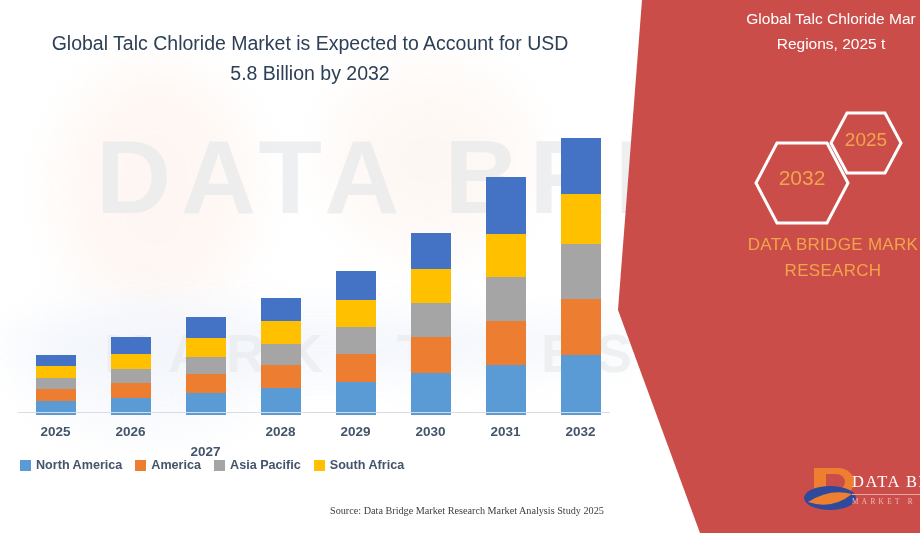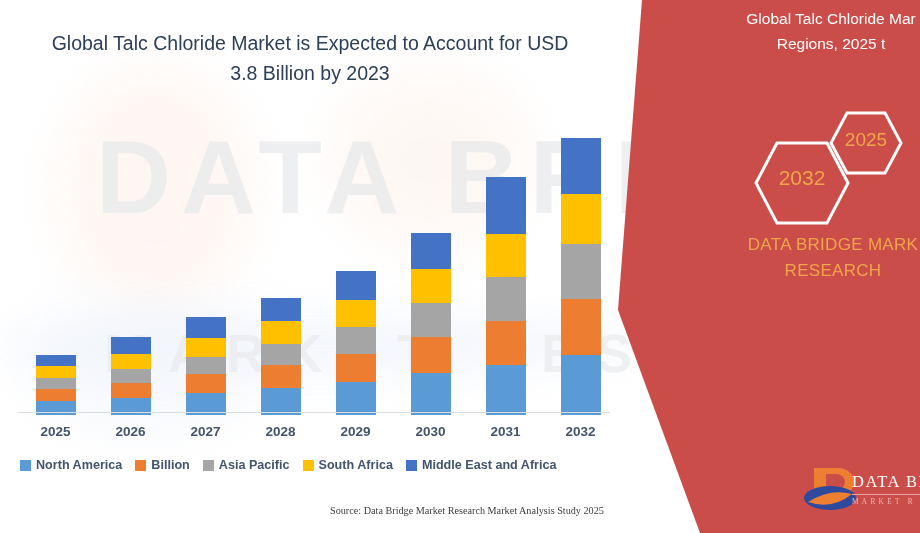--- a/index.html
+++ b/index.html
@@ -113,21 +113,21 @@
 <div id="canvas">
 
   <div class="blob blob-peach"></div>
   <div class="blob blob-peach2"></div>
   <div class="blob blob-blue"></div>
   <div class="blob blob-band"></div>
 
   <div class="wm wm-1">DATA BRIDGE</div>
   <div class="wm wm-2">MARKET RESEARCH</div>
 
-  <div class="title">Global Talc Chloride Market is Expected to Account for USD 3.8 Billion by 2023</div>
+  <div class="title">Global Talc Chloride Market is Expected to Account for USD 5.8 Billion by 2032</div>
 
   <div id="chart">
       <div class="bar" style="left: 17.5px;">
         <span class="seg" style="height: 11.0733px; background: rgb(68, 114, 196);"></span>
         <span class="seg" style="height: 12.08px; background: rgb(255, 192, 0);"></span>
         <span class="seg" style="height: 11.0733px; background: rgb(165, 165, 165);"></span>
         <span class="seg" style="height: 12.08px; background: rgb(237, 125, 49);"></span>
         <span class="seg" style="height: 14.0933px; background: rgb(91, 155, 213);"></span>
       </div>
       <div class="bar" style="left: 92.5px;">
@@ -177,48 +177,44 @@
         <span class="seg" style="height: 50.3333px; background: rgb(255, 192, 0);"></span>
         <span class="seg" style="height: 55.3667px; background: rgb(165, 165, 165);"></span>
         <span class="seg" style="height: 55.3667px; background: rgb(237, 125, 49);"></span>
         <span class="seg" style="height: 60.4px; background: rgb(91, 155, 213);"></span>
       </div>
     </div>
   <div class="axis-line"></div>
   <div class="xlabels" id="xlabels">
       <div class="xlab" style="left: 7.5px;">2025</div>
       <div class="xlab" style="left: 82.5px;">2026</div>
-      <div class="xlab" style="left: 157.5px;">2027</div>
+      <div class="xlab" style="left: 157.5px; margin-top: 20px;">2027</div>
       <div class="xlab" style="left: 232.5px;">2028</div>
       <div class="xlab" style="left: 307.5px;">2029</div>
       <div class="xlab" style="left: 382.5px;">2030</div>
       <div class="xlab" style="left: 457.5px;">2031</div>
       <div class="xlab" style="left: 532.5px;">2032</div>
     </div>
 
   <div class="legend" id="legend">
       <div class="leg-item">
         <span class="leg-sw" style="background: rgb(91, 155, 213);"></span>
         <span class="leg-tx">North America</span>
       </div>
       <div class="leg-item">
         <span class="leg-sw" style="background: rgb(237, 125, 49);"></span>
-        <span class="leg-tx">Billion</span>
+        <span class="leg-tx">America</span>
       </div>
       <div class="leg-item">
         <span class="leg-sw" style="background: rgb(165, 165, 165);"></span>
         <span class="leg-tx">Asia Pacific</span>
       </div>
       <div class="leg-item">
         <span class="leg-sw" style="background: rgb(255, 192, 0);"></span>
         <span class="leg-tx">South Africa</span>
-      </div>
-      <div class="leg-item">
-        <span class="leg-sw" style="background: rgb(68, 114, 196);"></span>
-        <span class="leg-tx">Middle East and Africa</span>
       </div>
     </div>
 
   <div class="footer">
     <div class="foot-tx foot-right">Source: Data Bridge Market Research  Market Analysis Study 2025</div>
   </div>
 
   <div class="red-panel"></div>
 
   <div class="red-title">

